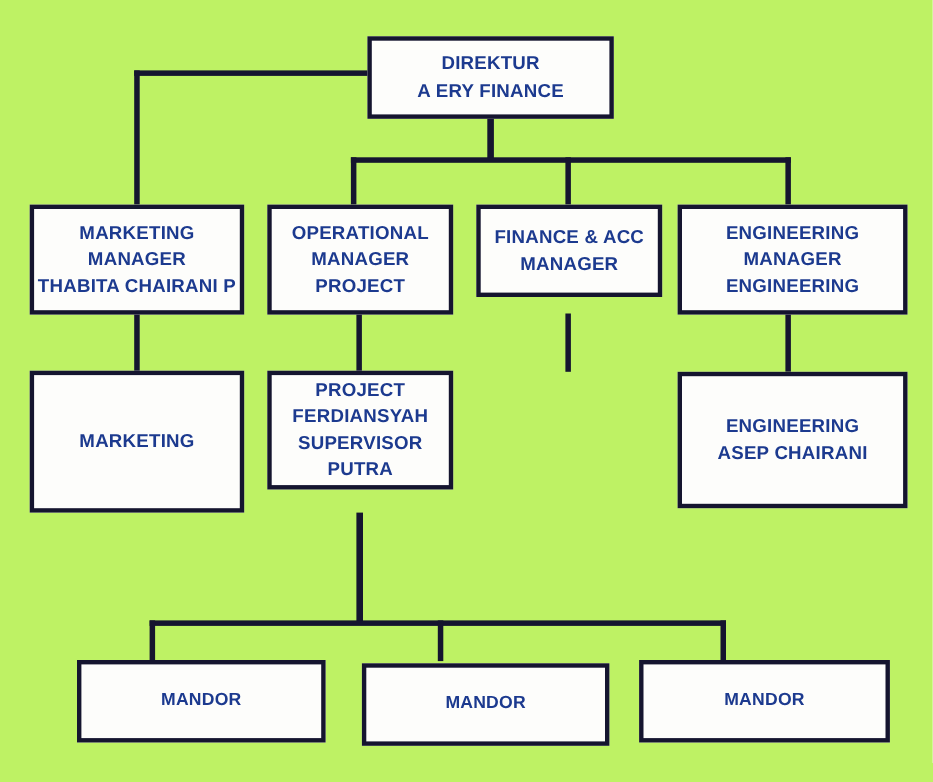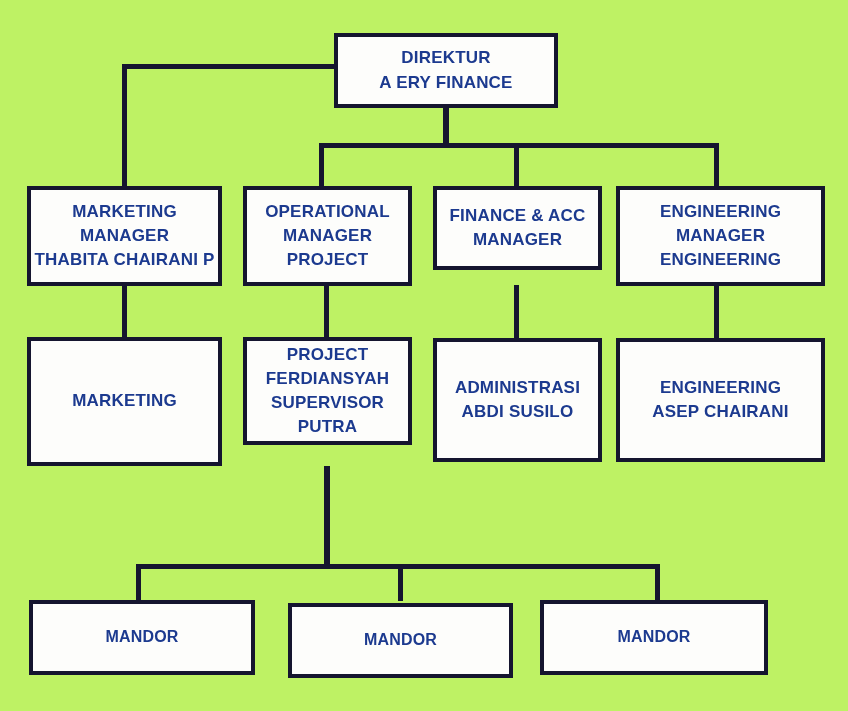--- a/index.html
+++ b/index.html
@@ -36,20 +36,21 @@
     padding: 2px 6px;
     z-index: 2;
   }
   .node-box .line {
     display: block;
     white-space: nowrap;
   }
   .node-box.compact {
     font-size: 16px;
     font-weight: bold;
+    margin-left: 41px;
   }
   .connector {
     position: absolute;
     background: #15152f;
     z-index: 1;
   }
 </style>
 </head>
 <body>
 
@@ -107,24 +108,20 @@
     <span class="line">MARKETING</span>
   </div>
 
   <div class="node-box" style="left:243px; top:337px; width:169px; height:108px;">
     <span class="line">PROJECT</span>
     <span class="line">FERDIANSYAH</span>
     <span class="line">SUPERVISOR</span>
     <span class="line">PUTRA</span>
   </div>
 
-  <div class="node-box" style="left:433px; top:338px; width:169px; height:124px;">
-    <span class="line">ADMINISTRASI</span>
-    <span class="line">ABDI SUSILO</span>
-  </div>
 
   <div class="node-box" style="left:616px; top:338px; width:209px; height:124px;">
     <span class="line">ENGINEERING</span>
     <span class="line">ASEP CHAIRANI</span>
   </div>
 
   <div class="node-box compact" style="left:29px; top:600px; width:226px; height:75px;">
     <span class="line">MANDOR</span>
   </div>
 

